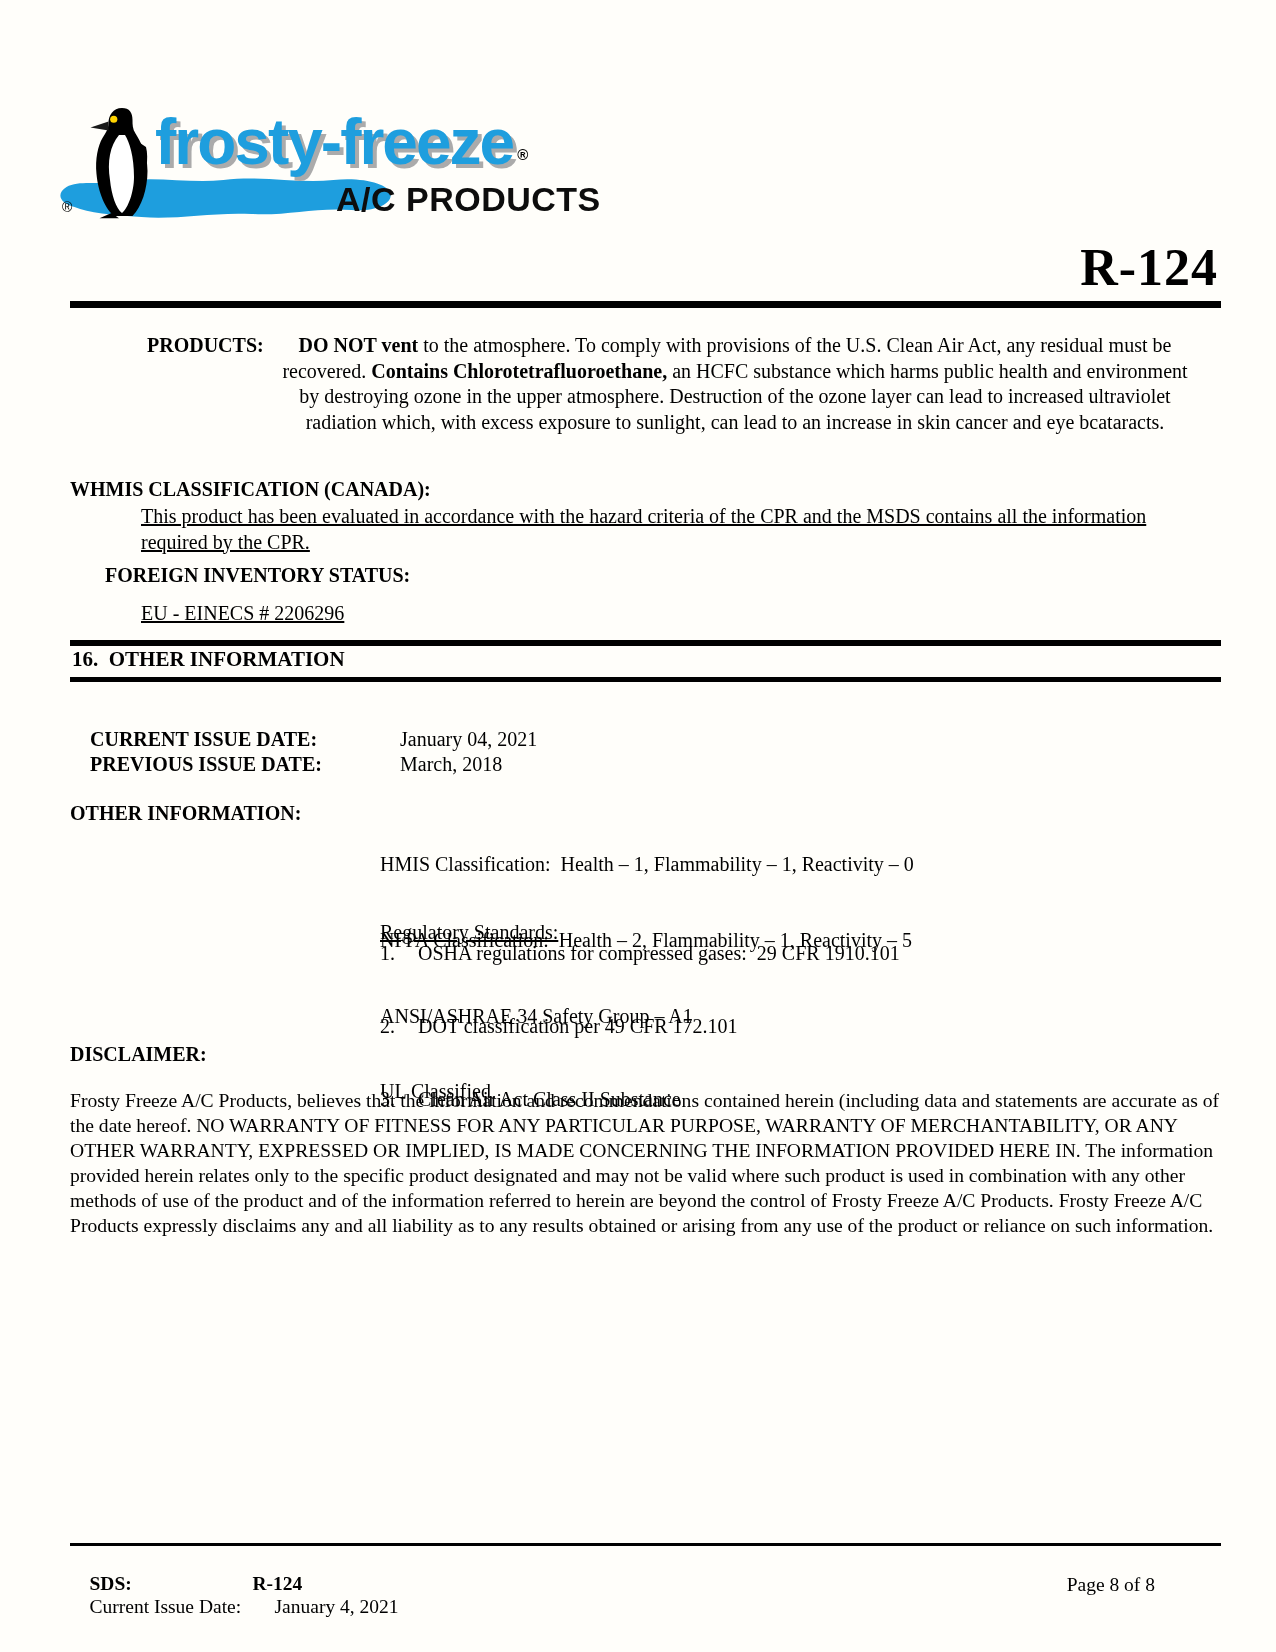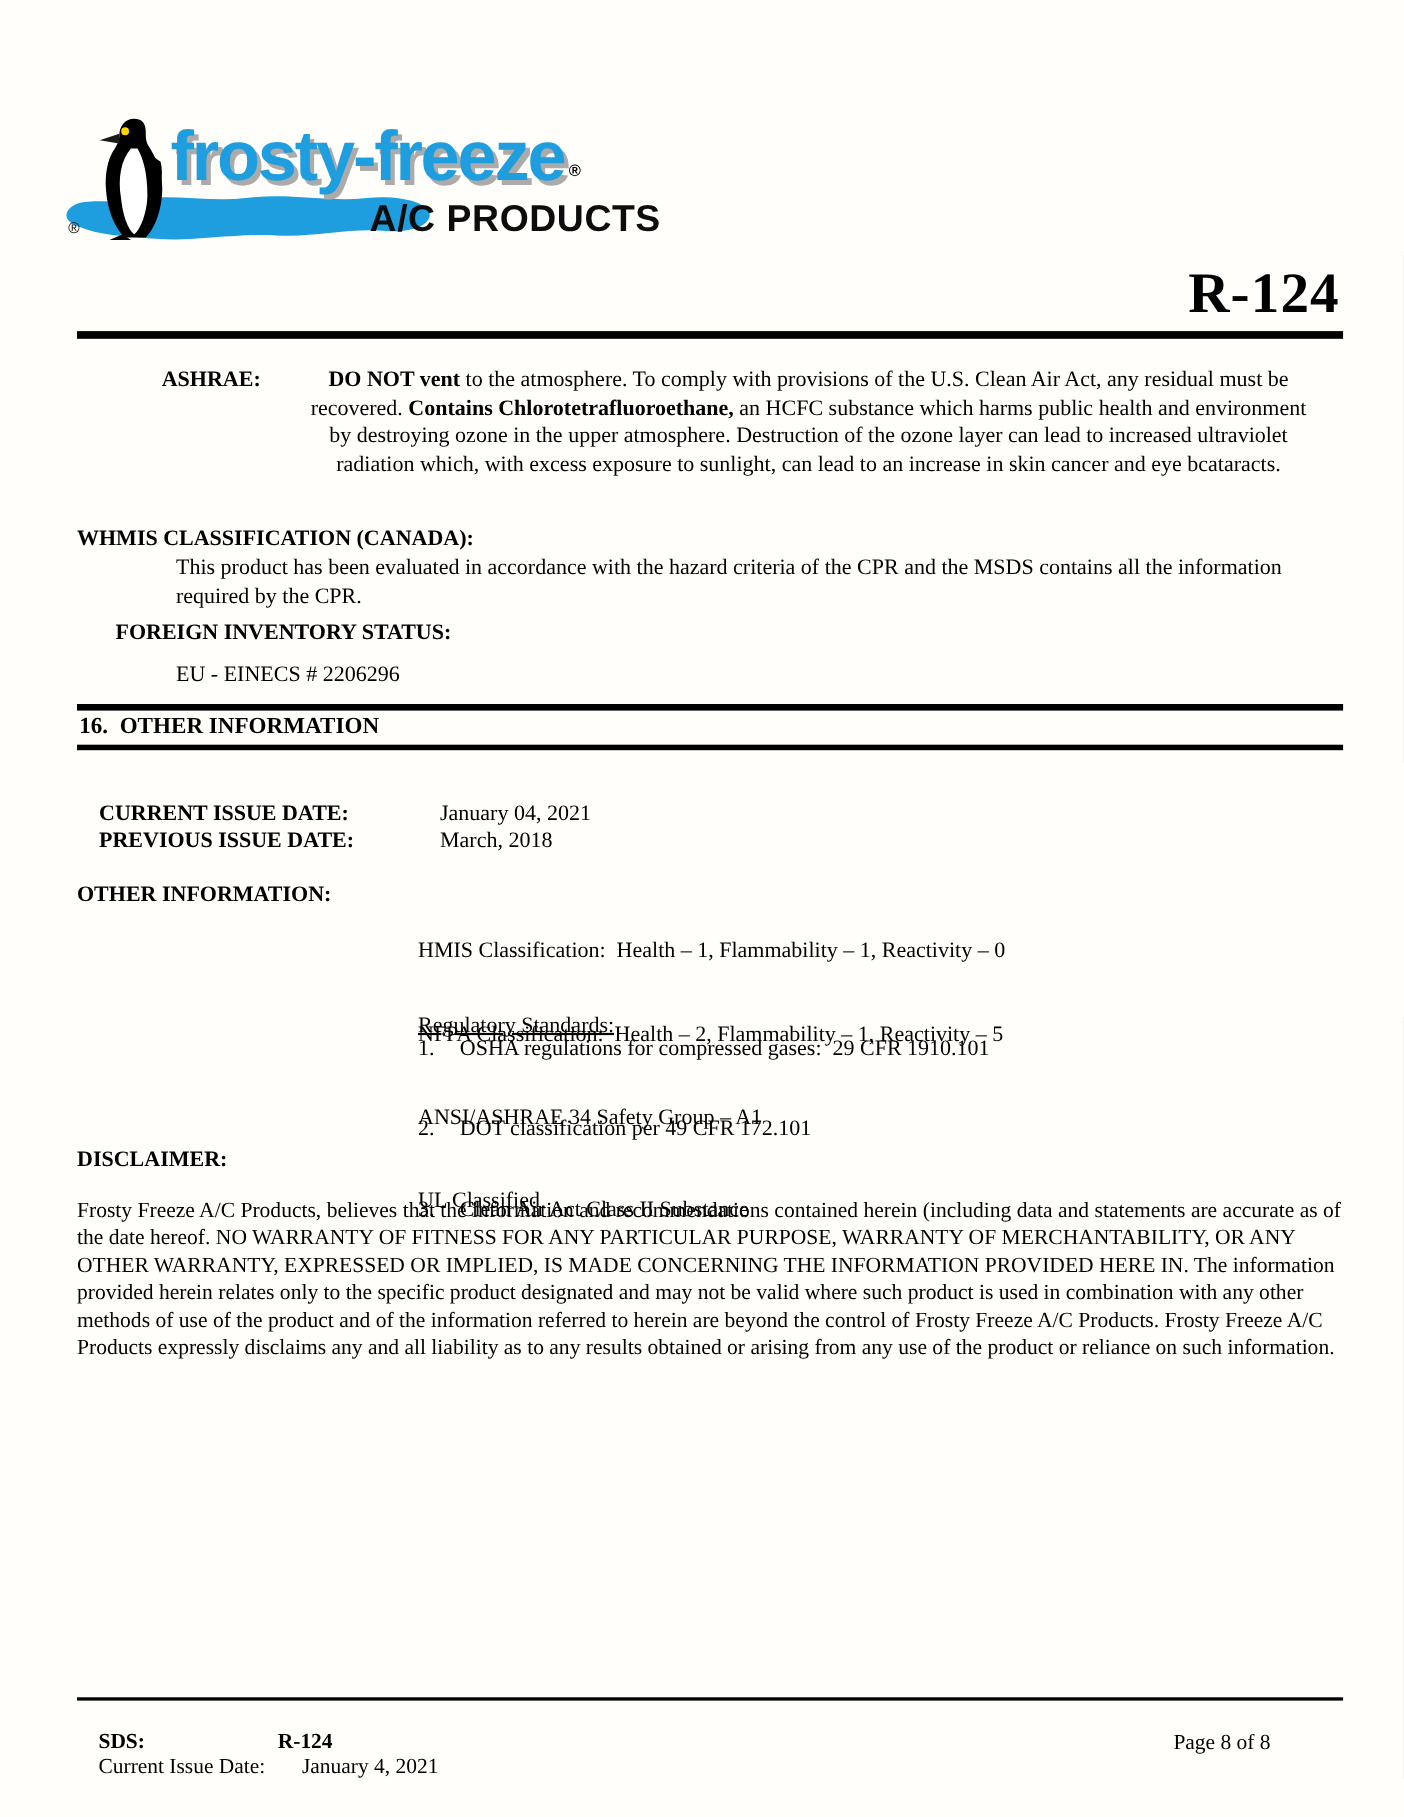--- a/index.html
+++ b/index.html
@@ -45,21 +45,21 @@
     font-size:52px; font-weight:bold; letter-spacing:1px;
   }
   .rule { position:absolute; left:70px; width:1151px; background:#000; }
 
   
   .doc-text { font-size:20px; line-height:25.6px; }
   .warning { position:absolute; left:147px; top:333px; width:1052px; display:flex; }
   .wlabel { flex:0 0 124px; }
   .wtext { flex:1;text-align:center; }
   .h-bold { position:absolute; left:70px; font-size:20px; font-weight:bold; white-space:nowrap; }
-  .indent-body { position:absolute; left:160px; }
+  .indent-body { position:absolute; left:141px;text-decoration:underline; }
 
   .sec-header { position:absolute; left:72px; font-size:21px; font-weight:bold; }
 
   .kv-row { position:absolute; left:70px; font-size:20px; white-space:pre-wrap; }
   .kv-label { display:inline-block; width:310px; font-weight:bold; }
 
   .oi-values { position:absolute; left:380px; font-size:20px; line-height:25.2px; white-space:pre-wrap; }
   .reg-heading { position:absolute; left:380px; font-size:20px; text-decoration:underline; }
   .reg-items { position:absolute; left:380px; font-size:20px; line-height:24.4px; white-space:pre-wrap; }
   .rnum { display:inline-block; width:38px; }
@@ -92,21 +92,21 @@
     </svg>
     <span class="reg-bl">®</span>
     <div class="brand"><span>frosty-freeze</span><span class="reg-brand">®</span></div>
     <div class="subtitle">A/C PRODUCTS</div>
   </div>
 
   <div class="product-code">R-124</div>
   <div class="rule" style="top:301px; height:7px;"></div>
 
   <div class="warning doc-text">
-    <span class="wlabel bold">ASHRAE:</span>
+    <span class="wlabel bold">PRODUCTS:</span>
     <div class="wtext"><span class="bold">DO NOT vent</span><span> to the atmosphere. To comply with provisions of the U.S. Clean Air Act, any residual must be recovered. </span><span class="bold">Contains Chlorotetrafluoroethane,</span><span> an HCFC substance which harms public health and environment by destroying ozone in the upper atmosphere.  Destruction of the ozone layer can lead to increased ultraviolet radiation which, with excess exposure to sunlight, can lead to an increase in skin cancer and eye bcataracts.</span></div>
   </div>
 
   <div class="h-bold" style="top:478px;">WHMIS CLASSIFICATION (CANADA):</div>
   <div class="indent-body doc-text" style="top:504px; width:1062px;">This product has been evaluated in accordance with the hazard criteria of the CPR and the MSDS contains all the information required by the CPR.</div>
 
   <div class="h-bold" style="top:564px;margin-left:35px;">FOREIGN INVENTORY STATUS:</div>
   <div class="indent-body doc-text" style="top:601px;">EU - EINECS # 2206296</div>
 
   <div class="rule" style="top:640px; height:6px;"></div>

